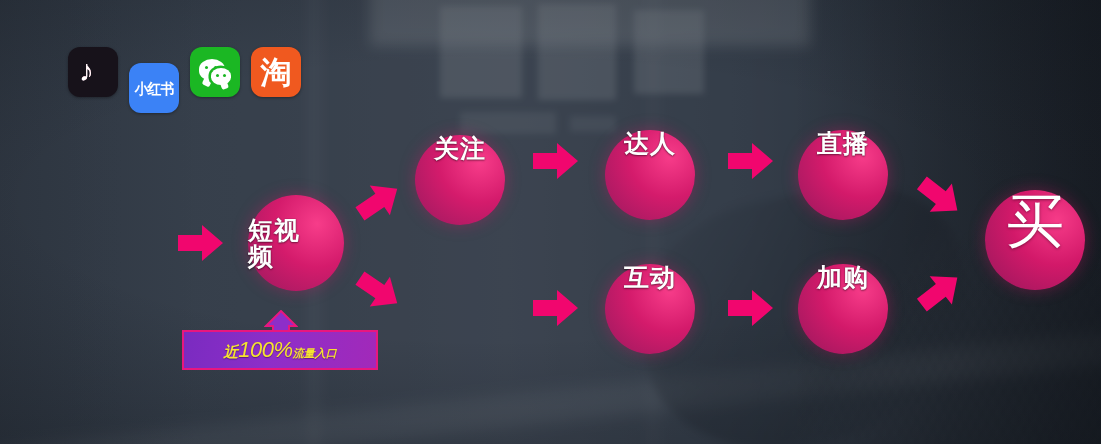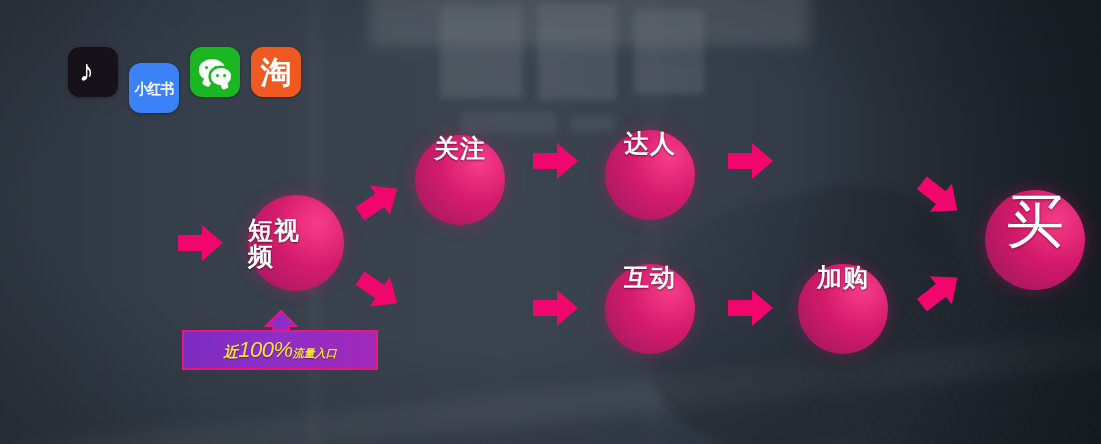--- a/index.html
+++ b/index.html
@@ -255,20 +255,23 @@
   </div>
 
   <div class="node" style="left:415px;top:135px;width:90px;height:90px;font-size:25px;">
     <span>关注</span>
   </div>
 
   <div class="node" style="left:605px;top:130px;width:90px;height:90px;font-size:25px;">
     <span>达人</span>
   </div>
 
+  <div class="node" style="left:798px;top:130px;width:90px;height:90px;font-size:25px;">
+    <span>直播</span>
+  </div>
 
 
   <div class="node" style="left:798px;top:264px;width:90px;height:90px;font-size:25px;">
     <span>加购</span>
   </div>
 
   <div class="node" style="left:605px;top:264px;width:90px;height:90px;font-size:25px;">
     <span>互动</span>
   </div>
 

